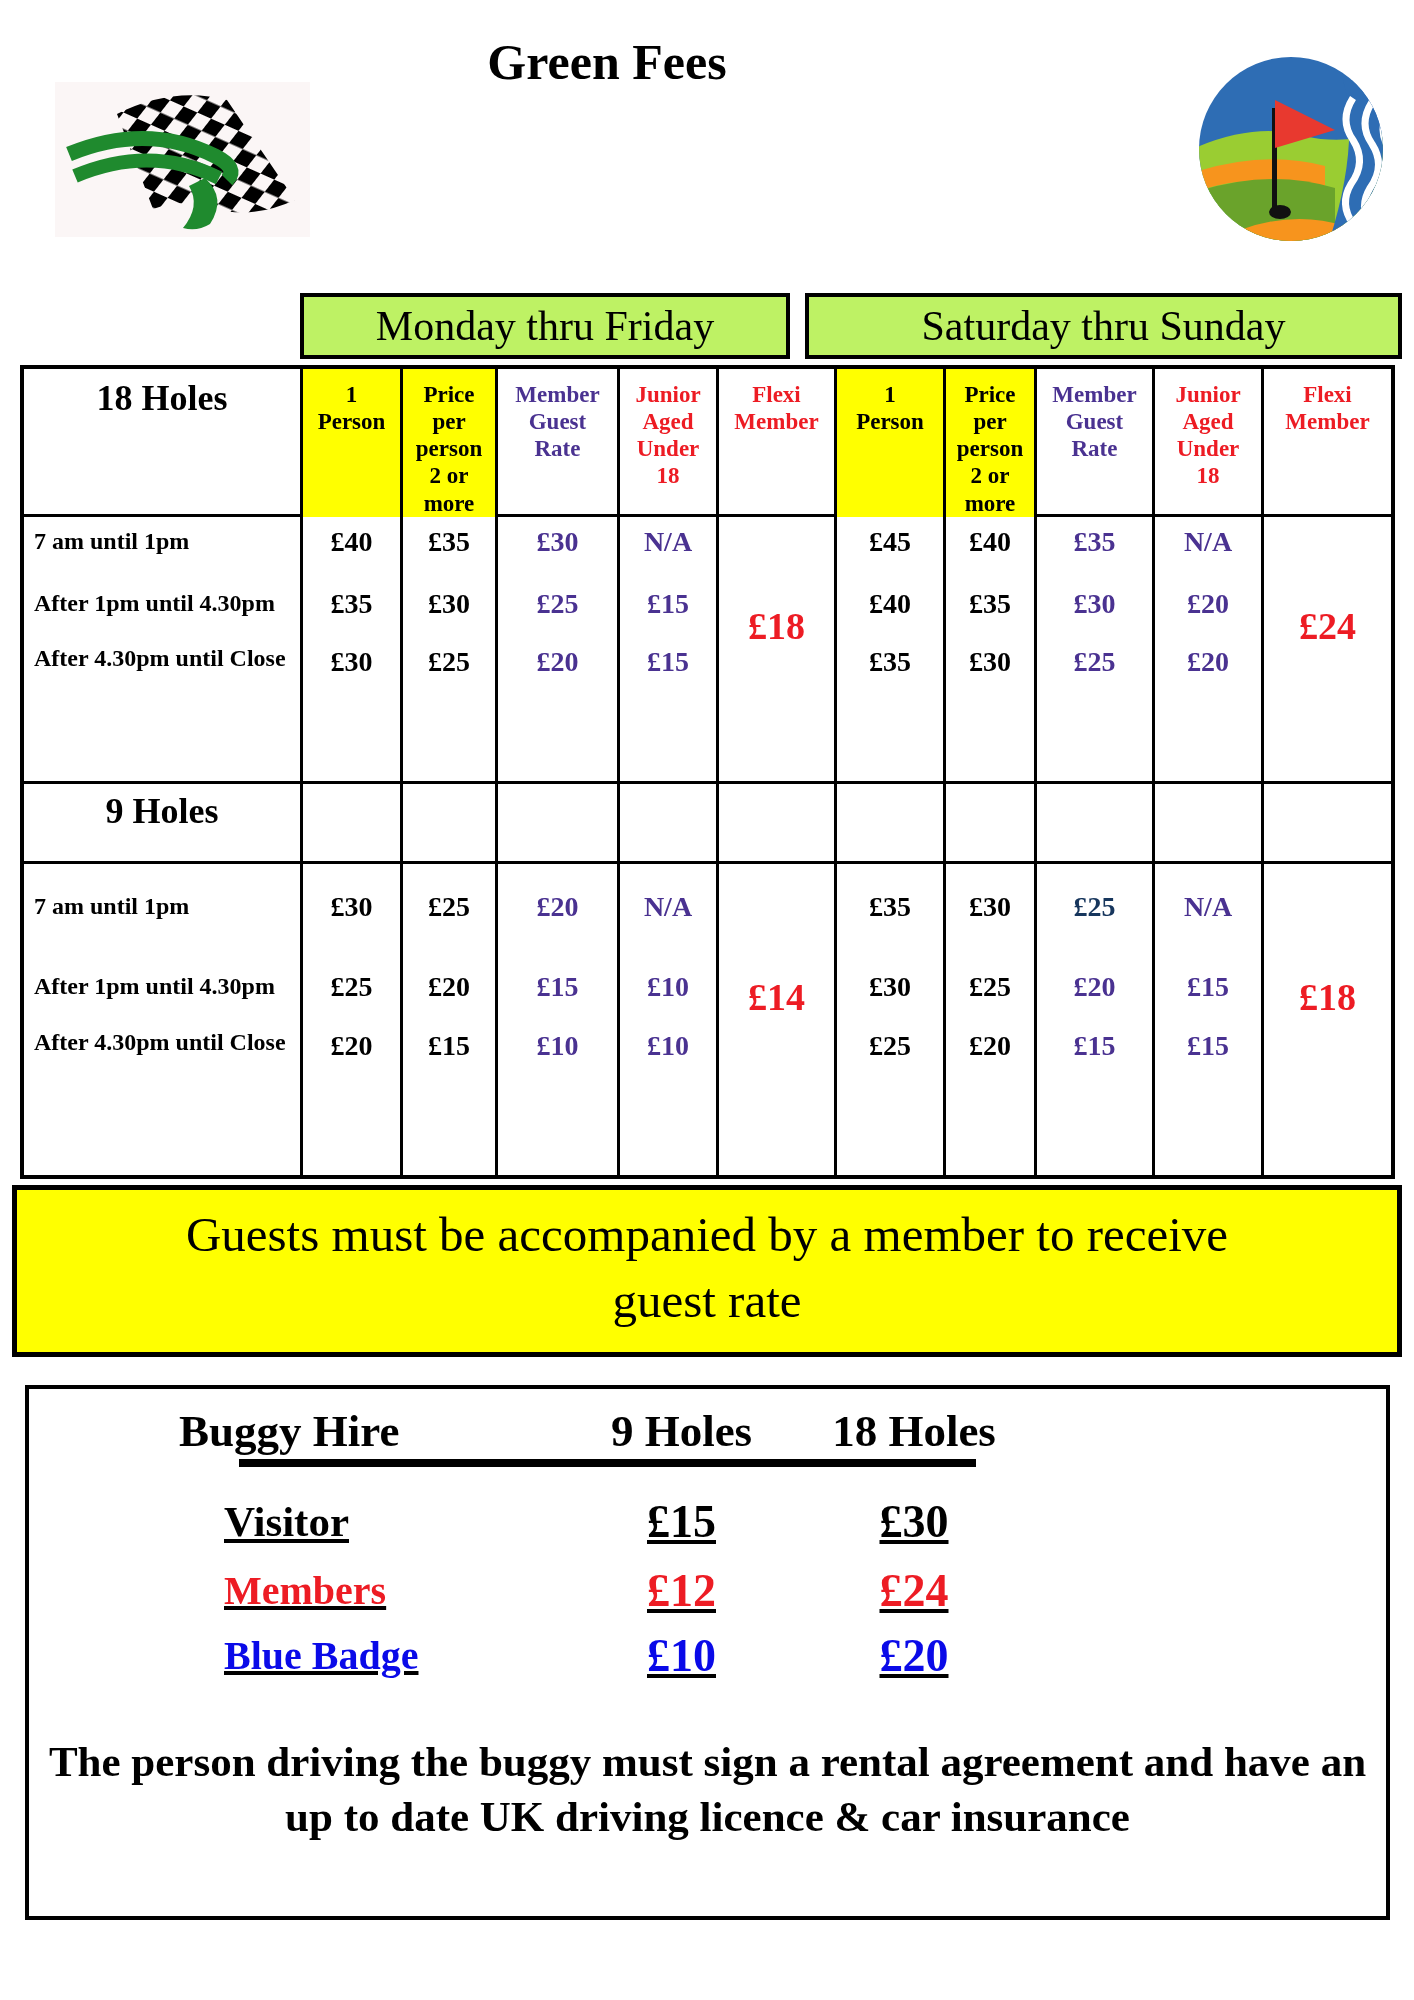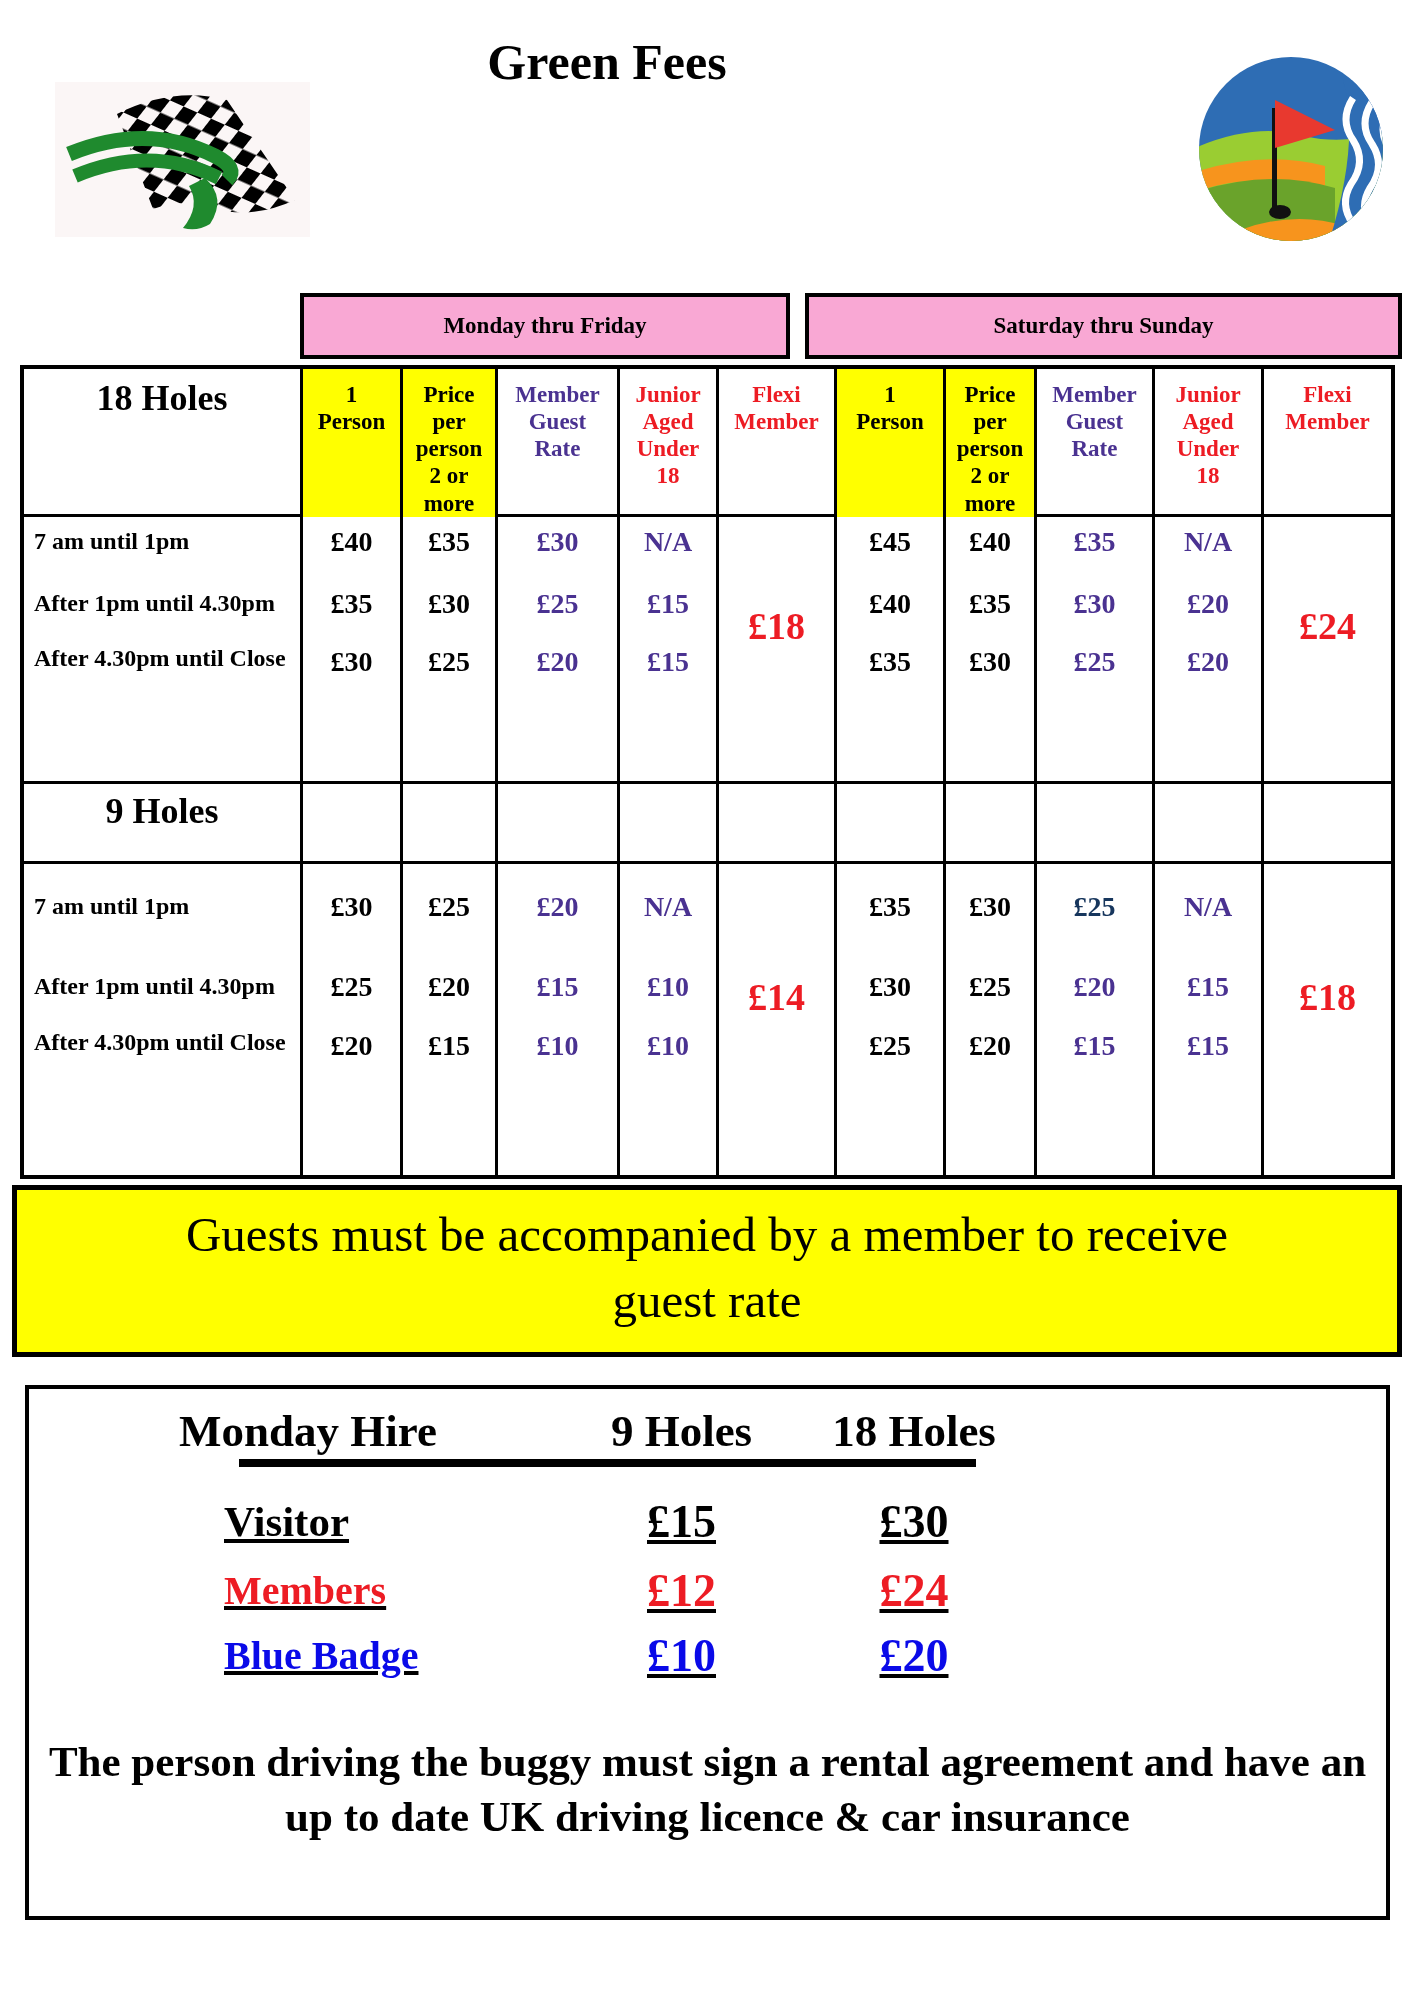--- a/index.html
+++ b/index.html
@@ -8,22 +8,22 @@
 
   
   .hdr{position:relative;height:293px;}
   .logo-left{position:absolute;left:55px;top:82px;width:255px;height:155px;background:#fbf6f6;}
   .logo-right{position:absolute;left:1185px;top:50px;width:212px;height:198px;}
   .titles{position:absolute;left:110px;right:310px;top:34px;text-align:center;
           font-weight:bold;font-size:50px;line-height:1.13;}
 
   
   .daygroups{position:relative;height:72px;}
-  .daygroup{position:absolute;top:0;height:58px;border:4px solid #000;background:#f9a8d4;
-            display:flex;align-items:center;justify-content:center;font-weight:bold;font-size:23px;}
+  .daygroup{position:absolute;top:0;height:58px;border:4px solid #000;background:#bef264;
+            display:flex;align-items:center;justify-content:center;font-weight:normal;font-size:42px;}
   .dg-mf{left:300px;width:482px;}
   .dg-ss{left:805px;width:589px;}
 
   
   .fees{margin-left:20px;width:1367px;border:4px solid #000;}
   .grid{display:grid;grid-template-columns:279px 100px 95px 122px 99px 118px 109px 91px 118px 109px auto;}
   .thead{height:145px;border-bottom:3px solid #000;}
   .subhead{height:77px;border-bottom:3px solid #000;}
   .band18{grid-template-rows:50px 74px 140px;border-bottom:3px solid #000;}
   .band9{grid-template-rows:85px 76px 150px;}
@@ -244,21 +244,21 @@
     </div>
   </div>
 
   <div class="banner">
     <div class="banner-text">Guests must be accompanied by a member to receive guest rate</div>
   </div>
 
   <div class="buggy">
     <div class="buggy-inner">
       <div class="brow buggy-head">
-        <span>Monday Hire</span>
+        <span>Buggy Hire</span>
         <span class="hc">9 Holes</span>
         <span class="hc">18 Holes</span>
       </div>
       <div class="buggy-underline"></div>
       <div class="buggy-rows">
         <div class="brow row-visitor">
           <span class="lbl">Visitor</span>
           <span class="val">£15</span>
           <span class="val">£30</span>
         </div>

